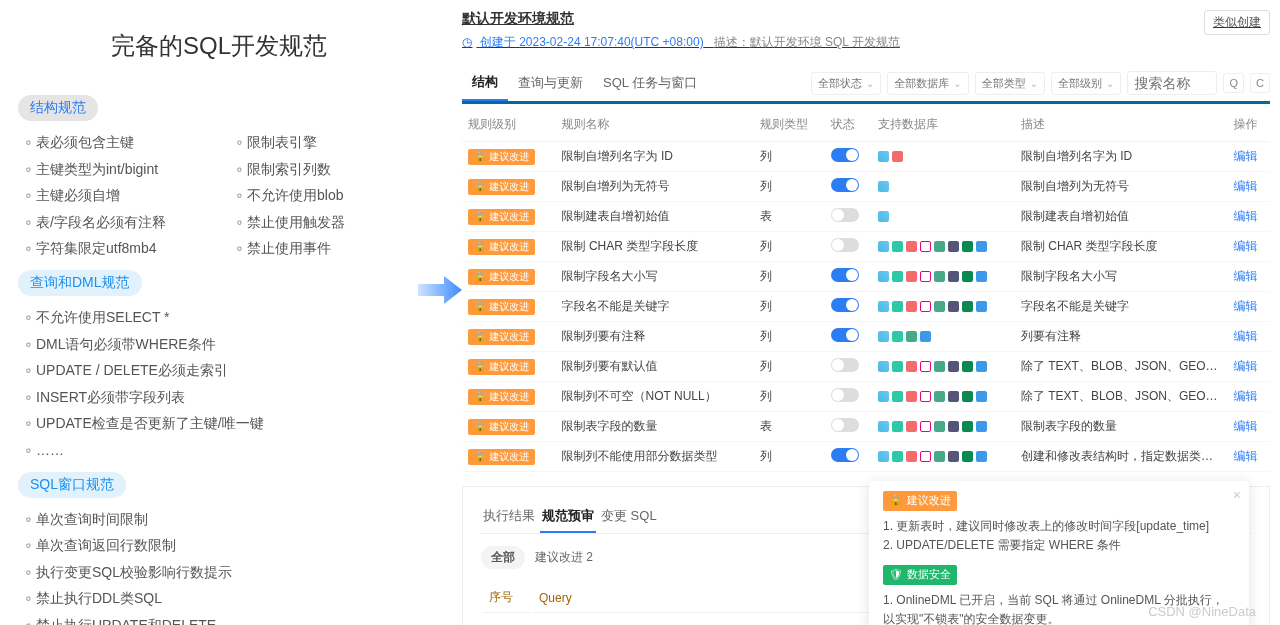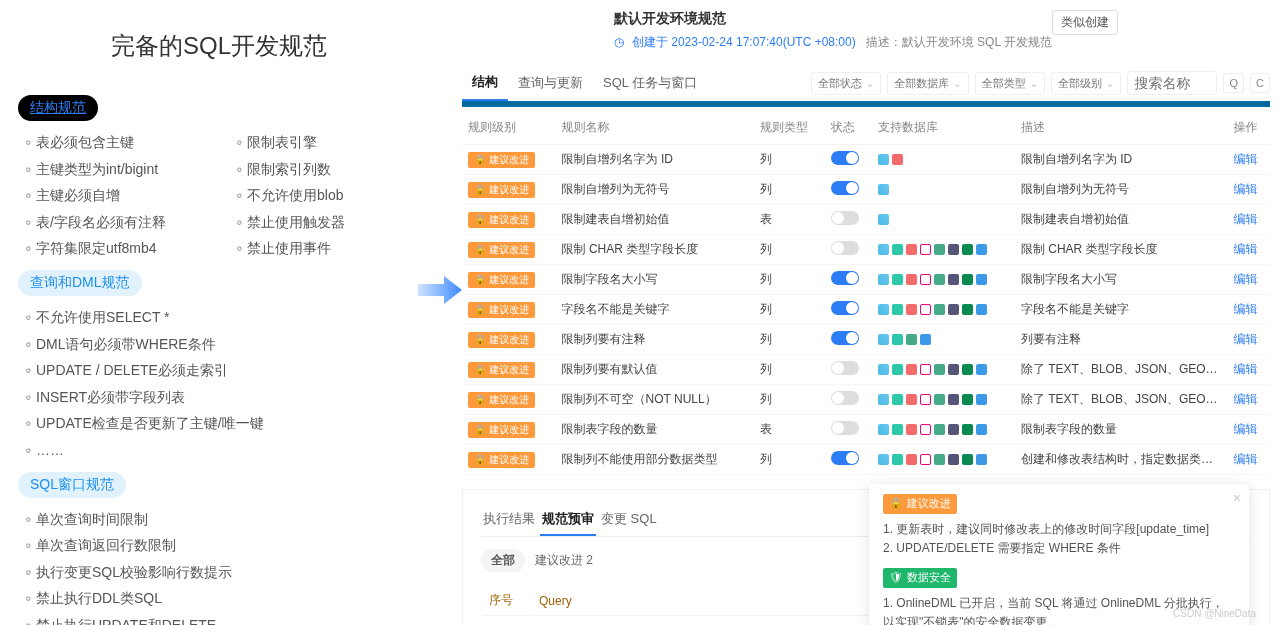--- a/index.html
+++ b/index.html
@@ -1,36 +1,36 @@
 <!DOCTYPE html>
 <html><head>
 <meta charset="utf-8">
 <style>
 * { box-sizing: border-box; margin: 0; padding: 0; }
 body { font-family: "Microsoft YaHei", "PingFang SC", sans-serif; width: 1280px; height: 625px; overflow: hidden; background: #fff; display: flex; }
 .left-panel { width: 440px; padding: 30px 20px 20px 18px; background: #fff; }
 .left-title { font-size: 24px; text-align: center; margin-bottom: 25px; color: #333; }
 .section-header { display: inline-block; padding: 4px 12px; border-radius: 14px; font-size: 14px; margin-bottom: 8px; margin-top: 8px; }
-.header-blue { background: #000000; color: #2c7cf4; text-decoration: underline; }
+.header-blue { background: #e5e5e5; color: #2c7cf4; }
 .header-cyan { background: #e2f2fc; color: #1b8ff0; }
 .cols { display: flex; gap: 20px; }
 .col { flex: 1; }
 ul.spec-list { list-style: none; padding-left: 6px; }
 ul.spec-list li { font-size: 14px; color: #555; line-height: 1.9; position: relative; padding-left: 12px; }
 ul.spec-list li::before { content: "∘"; position: absolute; left: 0; color: #999; }
 .arrow { position: absolute; left: 418px; top: 276px; }
 .arrow svg { width: 44px; height: 28px; }
 .right-panel { flex: 1; padding: 10px 10px 10px 22px; font-size: 12px; color: #333; }
-.rp-header { display: flex; align-items: flex-start; justify-content: center; }
+.rp-header { display: flex; align-items: flex-start; justify-content: space-between; text-decoration: underline; }
 .rp-title { font-size: 14px; font-weight: 600; margin-bottom: 6px; }
 .rp-meta { font-size: 12px; color: #888; margin-bottom: 14px; }
 .rp-meta .icon-circle { color: #2c7cf4; margin-right: 4px; }
 .rp-meta b { color: #2c7cf4; font-weight: 400; }
 .btn-sim { border: 1px solid #ddd; background: #fff; padding: 3px 8px; font-size: 12px; border-radius: 3px; color: #555; }
-.tabbar { display: flex; align-items: center; border-bottom: 6px solid #0369a1; margin-bottom: 4px; }
+.tabbar { display: flex; align-items: center; border-bottom: 3px solid #0369a1; margin-bottom: 4px; }
 .tabbar .tab { padding: 8px 10px; font-size: 13px; color: #666; cursor: pointer; }
 .tabbar .tab.active { color: #222; font-weight: 600; border-bottom: 2px solid #2c7cf4; }
 .filter-row { margin-left: auto; display: flex; gap: 6px; align-items: center; }
 .sel { border: 1px solid #eee; background: #fff; padding: 3px 6px; font-size: 11px; color: #777; border-radius: 3px; display: inline-flex; align-items: center; gap: 4px; }
 .sel::after { content: "⌄"; color: #bbb; font-size: 10px; }
 .search { border: 1px solid #eee; padding: 3px 6px; font-size: 14px; color: #bbb; width: 90px; border-radius: 3px; }
 .icon-btn { border: 1px solid #eee; padding: 3px 5px; font-size: 11px; color: #888; border-radius: 3px; }
 table.rules { width: 100%; border-collapse: collapse; font-size: 12px; }
 table.rules th { text-align: left; font-weight: 400; color: #888; padding: 8px 6px; border-bottom: 1px solid #f2f2f2; font-size: 12px; }
 table.rules td { padding: 6px 6px; border-bottom: 1px solid #f6f6f6; color: #444; vertical-align: middle; }
@@ -67,21 +67,21 @@
 .pop-x { position: absolute; top: 6px; right: 8px; color: #ccc; font-size: 14px; }
 .pop-badge { display: inline-flex; align-items: center; gap: 4px; color: #fff; padding: 1px 6px; border-radius: 2px; font-size: 11px; margin-bottom: 6px; }
 .pb-orange { background: #ff9a3c; }
 .pb-green { background: #1fb76c; }
 .pop-block { margin-bottom: 10px; color: #555; line-height: 1.6; }
 .r-badges { display: inline-flex; gap: 6px; align-items: center; }
 .r-badge-o { display: inline-flex; align-items: center; gap: 2px; color: #ff9a3c; }
 .r-badge-g { display: inline-flex; align-items: center; gap: 2px; color: #1fb76c; }
 .r-lock::before { content: "🔒"; font-size: 10px; opacity: 0.6; }
 .r-shield::before { content: "🛡"; font-size: 10px; }
-.watermark { position: absolute; right: 24px; bottom: 6px; color: #ccc; font-size: 10px; }
+.watermark { position: absolute; right: 24px; bottom: 6px; color: #ccc; font-size: 13px; }
 </style>
 </head>
 <body>
 
 <div class="left-panel">
   <div class="left-title">完备的SQL开发规范</div>
 
   <div class="section-header header-blue">结构规范</div>
   <div class="cols">
     <ul class="spec-list col" id="s1c1">

